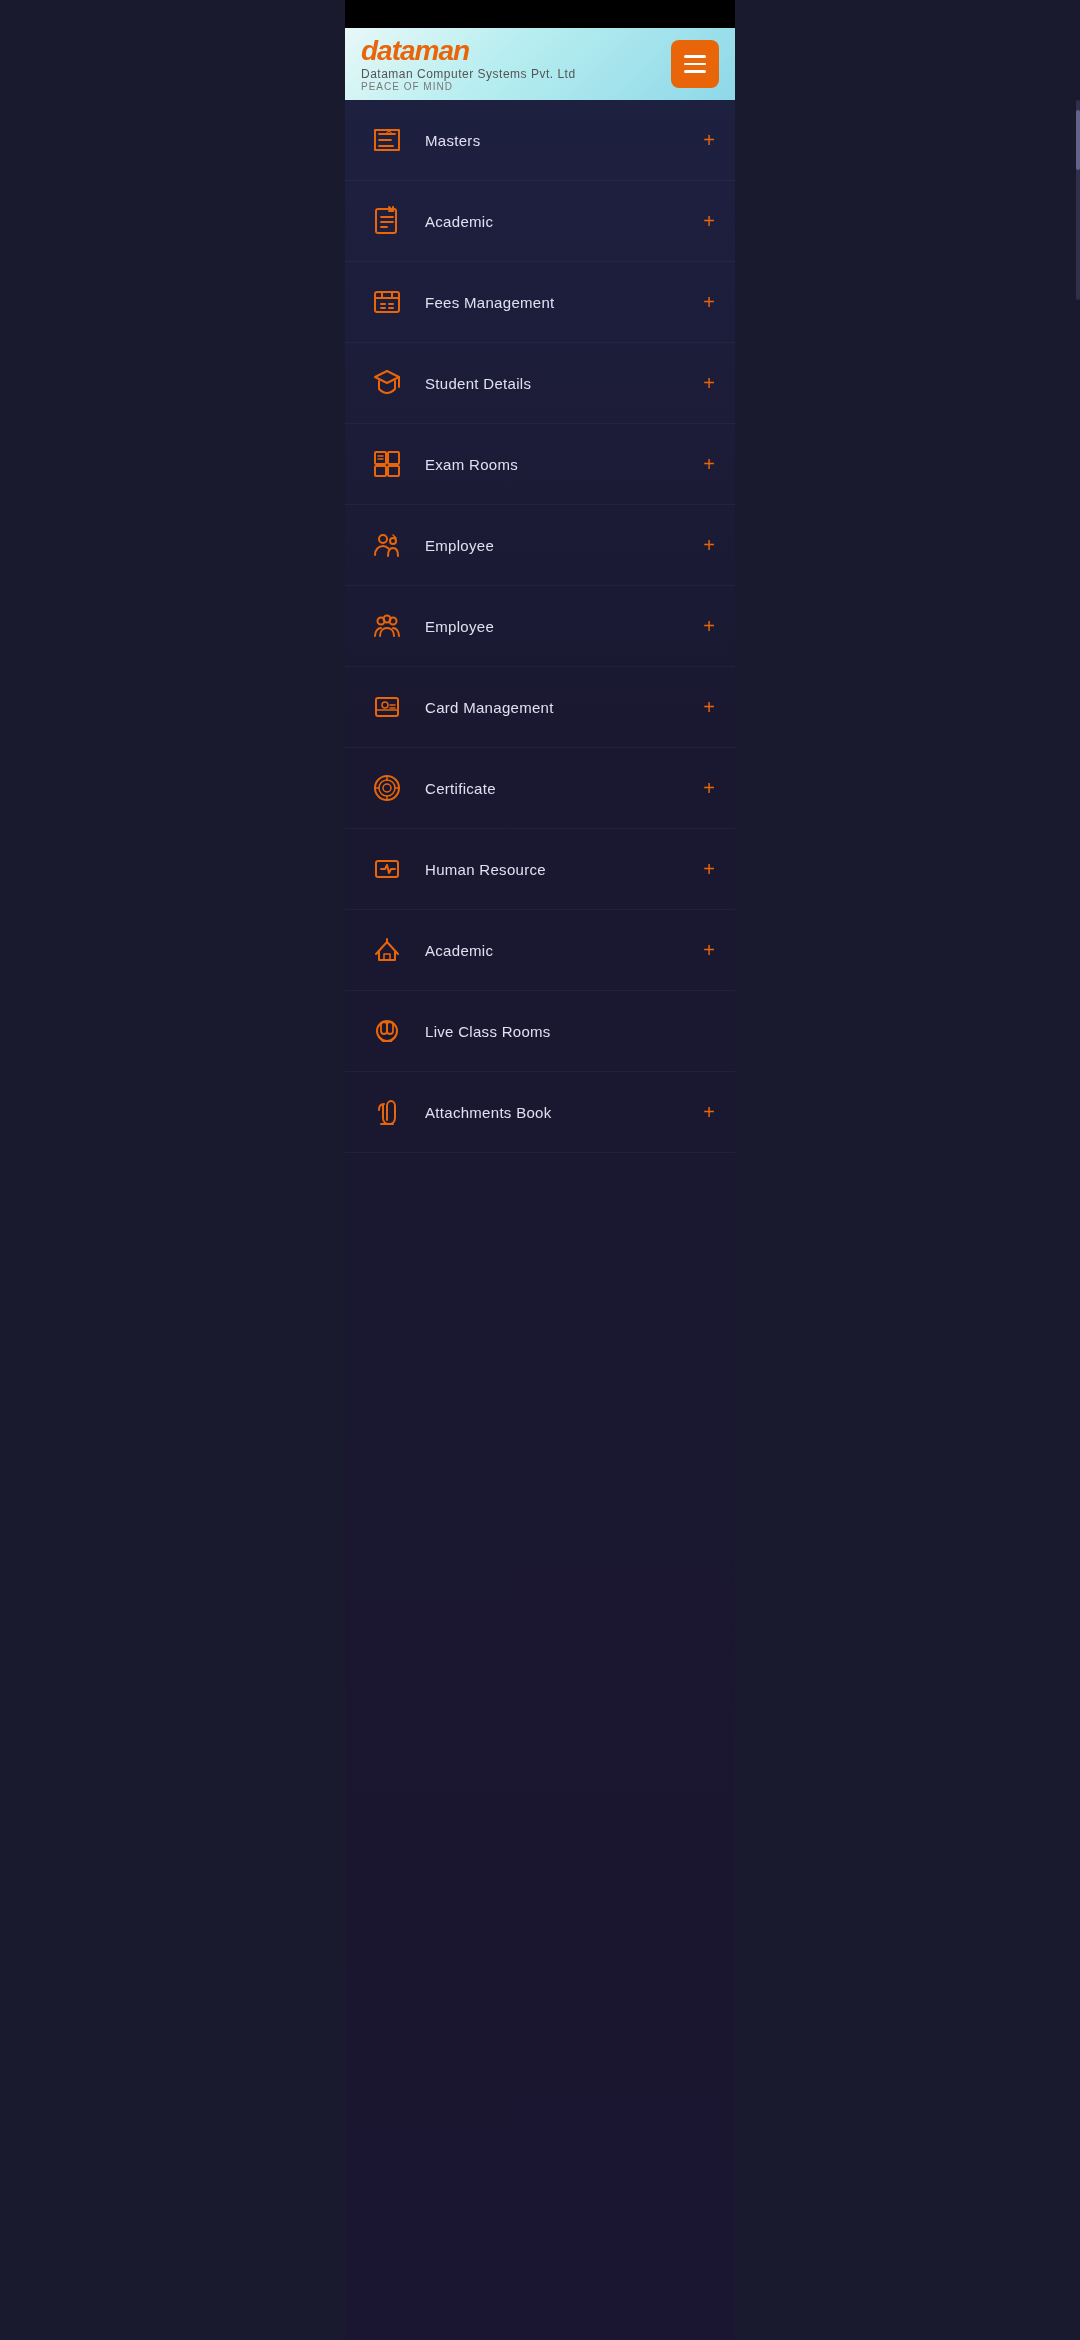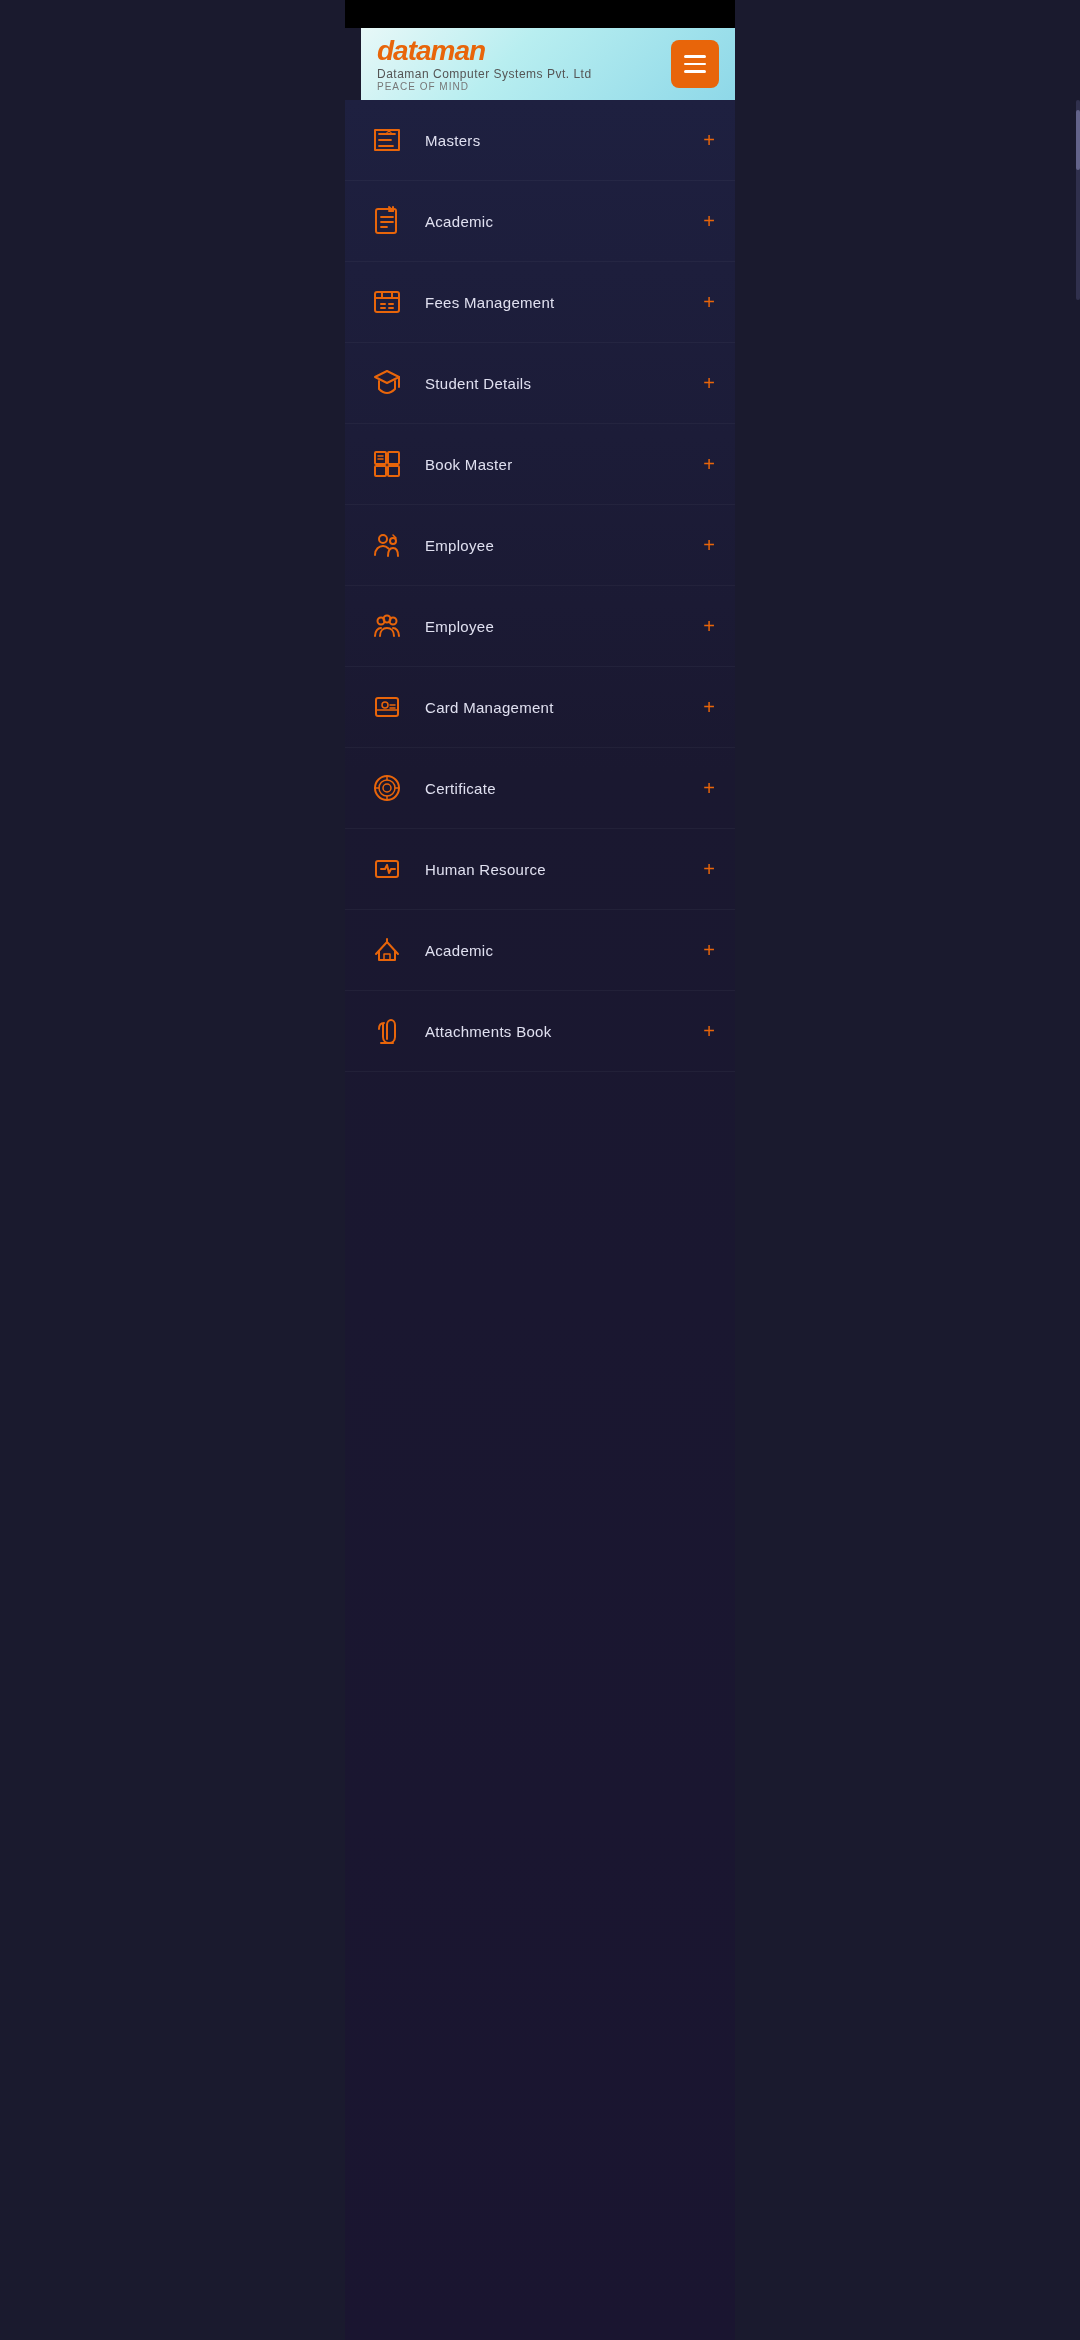--- a/index.html
+++ b/index.html
@@ -23,21 +23,20 @@
       width: 100%;
     }
 
     .header {
       background: linear-gradient(135deg, #e8f8f8 0%, #b8eef0 40%, #8ed8e8 100%);
       padding: 12px 16px;
       display: flex;
       align-items: center;
       justify-content: space-between;
       height: 72px;
-      margin-left: 16px;
     }
 
     .logo-area {
       display: flex;
       flex-direction: column;
     }
 
     .logo-text {
       font-size: 28px;
       font-weight: bold;
@@ -245,21 +244,21 @@
     <div class="nav-icon">
       <svg viewBox="0 0 32 32">
         <rect x="4" y="4" width="11" height="12" rx="1" stroke-width="2"></rect>
         <rect x="17" y="4" width="11" height="12" rx="1" stroke-width="2"></rect>
         <rect x="4" y="18" width="11" height="10" rx="1" stroke-width="2"></rect>
         <rect x="17" y="18" width="11" height="10" rx="1" stroke-width="2"></rect>
         <line x1="7" y1="8" x2="12" y2="8" stroke-width="1.5"></line>
         <line x1="7" y1="11" x2="12" y2="11" stroke-width="1.5"></line>
       </svg>
     </div>
-    <span class="nav-label">Book Master</span>
+    <span class="nav-label">Exam Rooms</span>
     <span class="nav-plus">+</span>
   </div>
 
   <div class="nav-item">
     <div class="nav-icon">
       <svg viewBox="0 0 32 32">
         <circle cx="12" cy="10" r="4" stroke-width="2"></circle>
         <path d="M4 26 C4 20 8 17 12 17 C14 17 16 18 17.5 19.5" stroke-width="2"></path>
         <circle cx="22" cy="12" r="3" stroke-width="2"></circle>
         <path d="M17 27 C17 22 19 19 22 19 C25 19 27 22 27 27" stroke-width="2"></path>
@@ -332,20 +331,33 @@
         <path d="M5 20 L16 8 L27 20" stroke-width="2"></path>
         <path d="M8 17 L8 26 L24 26 L24 17" stroke-width="2"></path>
         <rect x="13" y="20" width="6" height="6" stroke-width="1.5"></rect>
         <line x1="16" y1="8" x2="16" y2="5" stroke-width="2"></line>
       </svg>
     </div>
     <span class="nav-label">Academic</span>
     <span class="nav-plus">+</span>
   </div>
 
+  <div class="nav-item">
+    <div class="nav-icon">
+      <svg viewBox="0 0 32 32">
+        <circle cx="16" cy="16" r="10" stroke-width="2"></circle>
+        <path d="M10 10 Q10 7 13 7 Q16 7 16 10 L16 16 Q16 19 13 19 Q10 19 10 16 Z" stroke-width="1.8"></path>
+        <path d="M22 10 Q22 7 19 7 Q16 7 16 10 L16 16 Q16 19 19 19 Q22 19 22 16 Z" stroke-width="1.8"></path>
+        <line x1="8" y1="22" x2="12" y2="26" stroke-width="2"></line>
+        <line x1="24" y1="22" x2="20" y2="26" stroke-width="2"></line>
+        <line x1="12" y1="26" x2="20" y2="26" stroke-width="2"></line>
+      </svg>
+    </div>
+    <span class="nav-label">Live Class Rooms</span>
+  </div>
 
   <div class="nav-item">
     <div class="nav-icon">
       <svg viewBox="0 0 32 32">
         <path d="M16 24 L16 10 C16 7 18 5 20 5 C22 5 24 7 24 10 L24 22 C24 26 21 28 18 28 C15 28 12 26 12 22 L12 9" stroke-width="2" fill="none"></path>
         <path d="M8 14 C8 10 10 8 13 8" stroke-width="2"></path>
         <line x1="10" y1="28" x2="22" y2="28" stroke-width="2"></line>
       </svg>
     </div>
     <span class="nav-label">Attachments Book</span>

